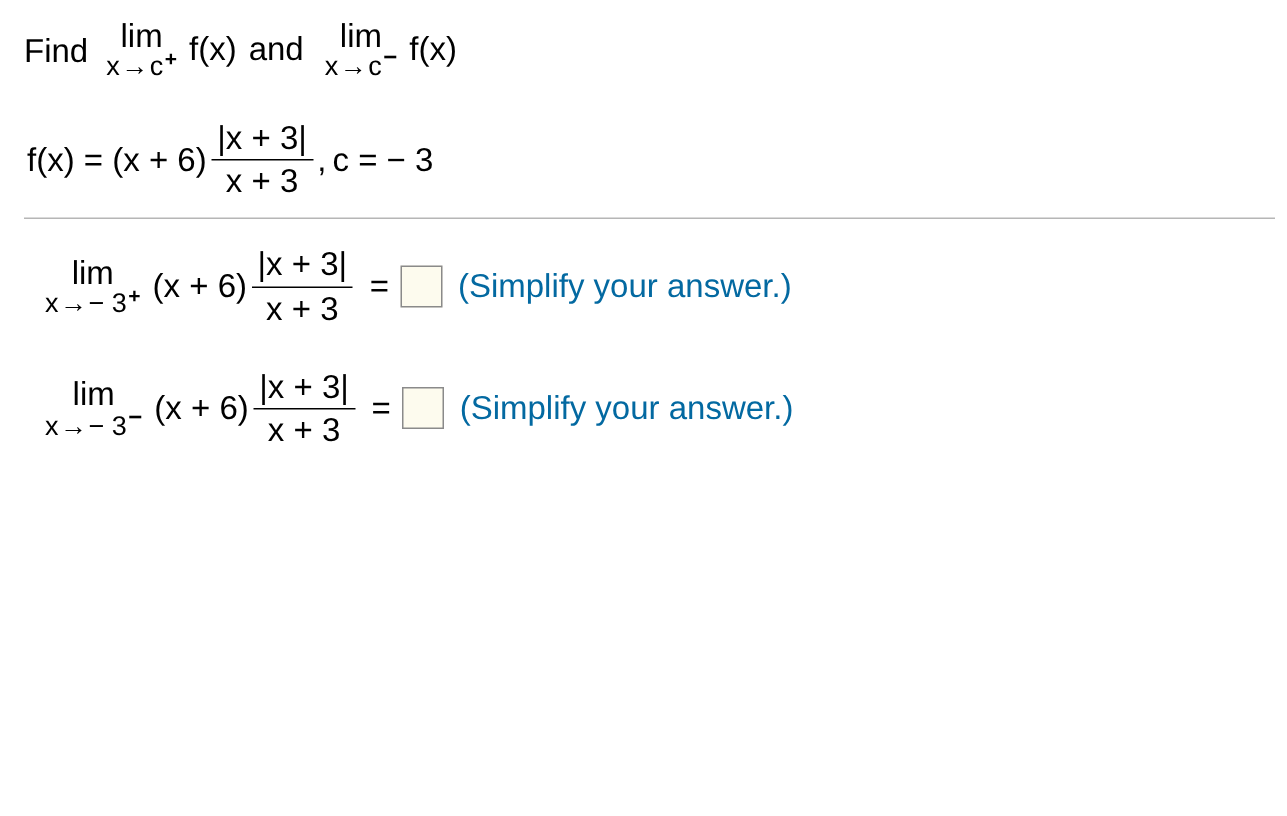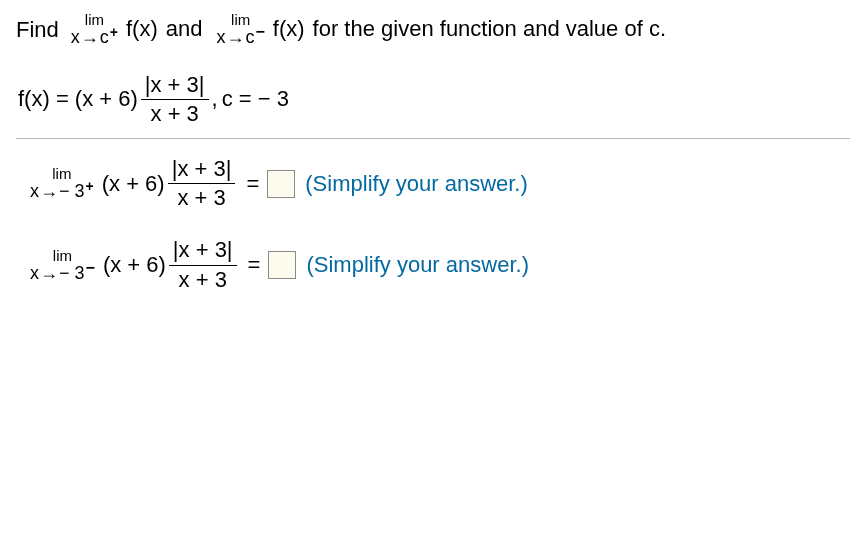--- a/index.html
+++ b/index.html
@@ -25,21 +25,21 @@
   }
 
   
   .lim {
     display: flex;
     flex-direction: column;
     align-items: center;
     line-height: 1.05;
     margin-right: 8px;
   }
-  .lim-top { font-size: 15px; }
+  .lim-top { font-size: 22px; }
   .lim-bot {
     font-size: 18px;
     display: flex;
     align-items: center;
   }
   .arr { margin: 0 1px; }
   .sup {
     font-size: 14px;
     position: relative;
     top: -5px;
@@ -150,21 +150,20 @@
       <span class="lim-bot">
         <span>x</span>
         <span class="arr">→</span>
         <span>c</span>
         <span class="sub-minus">−</span>
       </span>
     </span>
     <span>f(x)</span>
 
     <span class="gap8"></span>
-    <span>for the given function and value of c.</span>
   </div>
 
   <div class="mrow defn-row">
     <span>f(x) = (x + 6)</span>
     <span class="frac">
       <span class="num">|x + 3|</span>
       <span class="fbar"></span>
       <span class="den">x + 3</span>
     </span>
     <span>,</span>

